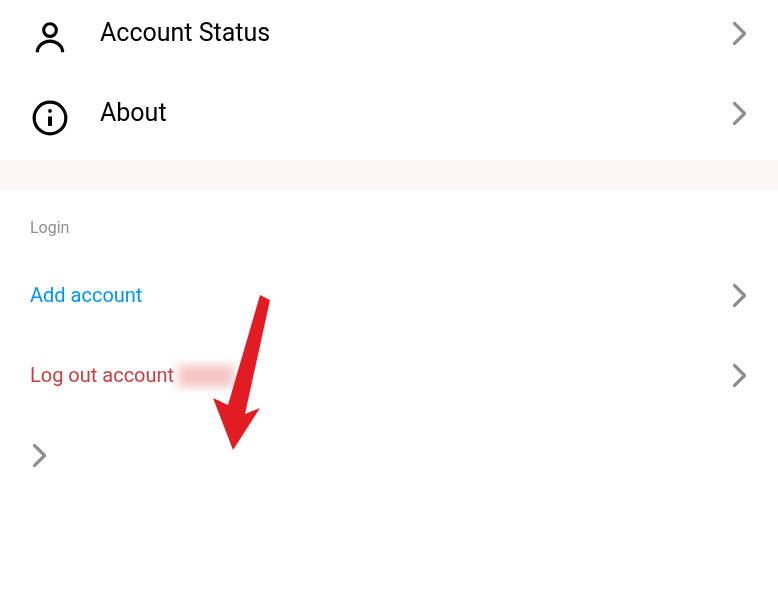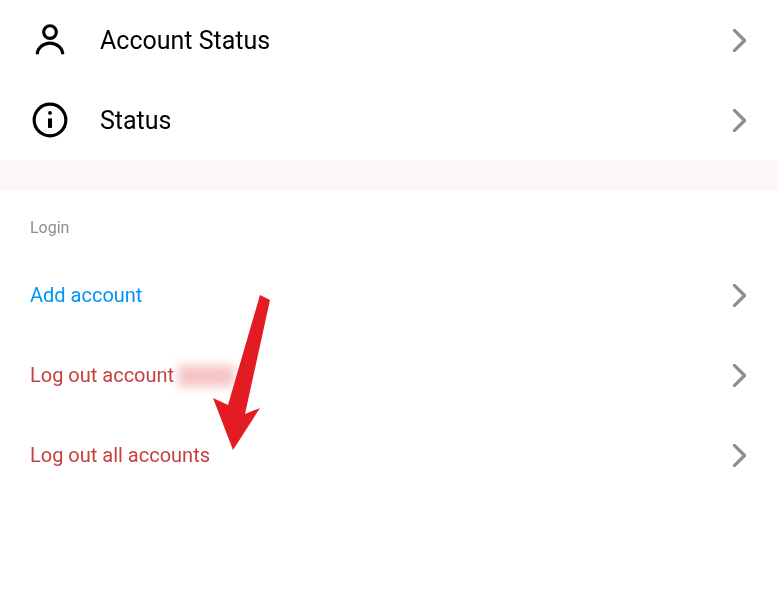--- a/index.html
+++ b/index.html
@@ -12,21 +12,21 @@
       font-family: -apple-system, BlinkMacSystemFont, "Segoe UI", Roboto, Helvetica, Arial, sans-serif;
       background: #ffffff;
       width: 778px;
       height: 600px;
       overflow: hidden;
       position: relative;
     }
     
     .settings-item {
       display: flex;
-      align-items: center;
+      align-items: flex-start;
       padding: 18px 30px;
       cursor: pointer;
       min-height: 80px;
     }
     
     .settings-item .icon {
       width: 40px;
       height: 40px;
       display: flex;
       align-items: center;
@@ -122,21 +122,21 @@
 </div>
 
 <div class="settings-item">
   <span class="icon">
     <svg viewBox="0 0 24 24" width="38" height="38" fill="none" stroke="#000" stroke-width="2">
       <circle cx="12" cy="12" r="10"></circle>
       <circle cx="12" cy="7.5" r="1.2" fill="#000" stroke="none"></circle>
       <path d="M12 11v6" stroke-width="2.5"></path>
     </svg>
   </span>
-  <span class="label">Status</span>
+  <span class="label">About</span>
   <span class="chevron">
     <svg viewBox="0 0 10 18" width="13" height="23" fill="none" stroke="#8e8e8e" stroke-width="2.5" stroke-linecap="round" stroke-linejoin="round">
       <path d="M1 1l8 8-8 8"></path>
     </svg>
   </span>
 </div>
 
 <div class="separator"></div>
 
 <div class="section-header">Login</div>
@@ -155,21 +155,20 @@
     <span>Log out account</span><span class="blur-box"></span>
   </span>
   <span class="chevron">
     <svg viewBox="0 0 10 18" width="13" height="23" fill="none" stroke="#8e8e8e" stroke-width="2.5" stroke-linecap="round" stroke-linejoin="round">
       <path d="M1 1l8 8-8 8"></path>
     </svg>
   </span>
 </div>
 
 <div class="login-item red">
-  <span class="label">Log out all accounts</span>
   <span class="chevron">
     <svg viewBox="0 0 10 18" width="13" height="23" fill="none" stroke="#8e8e8e" stroke-width="2.5" stroke-linecap="round" stroke-linejoin="round">
       <path d="M1 1l8 8-8 8"></path>
     </svg>
   </span>
 </div>
 
 <svg class="arrow-annotation" viewBox="0 0 80 170">
   <path d="M 55 5 L 23 115 L 8 108 L 28 160 L 55 118 L 40 124 L 65 10 Z" fill="#e31b23"></path>
 </svg>

